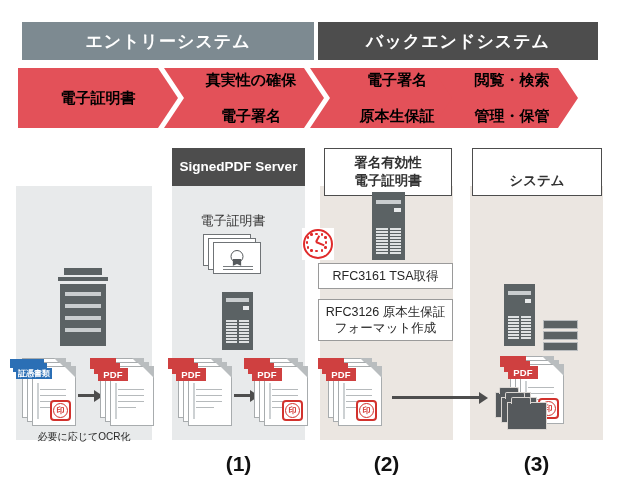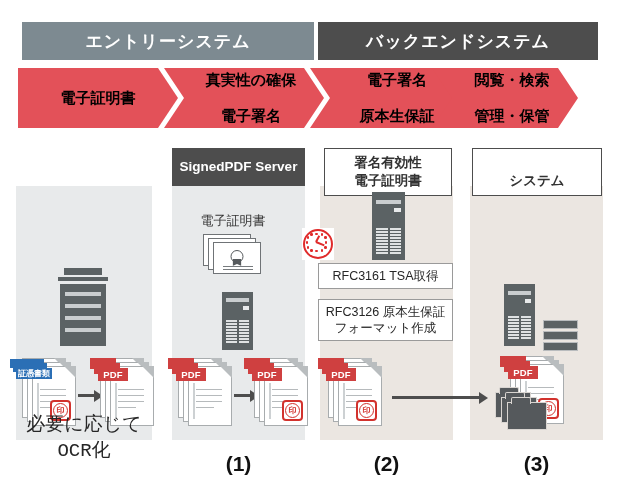--- a/index.html
+++ b/index.html
@@ -52,21 +52,21 @@
 
   
   .rfcbox{position:absolute;box-sizing:border-box;background:#fff;
     border:1.3px solid #9a9a9a;display:flex;align-items:center;justify-content:center;
     text-align:center;font-size:12.5px;color:#262626;line-height:1.28;}
   #rfc1{left:318px;top:263px;width:135px;height:26px;}
   #rfc2{left:318px;top:299px;width:135px;height:42px;}
 
   
   #ocr-cap{left:16px;top:424px;width:136px;height:26px;display:flex;
-    align-items:center;justify-content:center;font-size:19px;color:#262626;font-family:Liberation Mono, monospace;}
+    align-items:center;justify-content:center;font-size:10px;color:#262626;}
 
   
   .num{position:absolute;top:452px;width:133px;text-align:center;
     font-size:21px;font-weight:bold;color:#111;}
   #num1{left:172px;}
   #num2{left:320px;}
   #num3{left:470px;}
 
   
   

